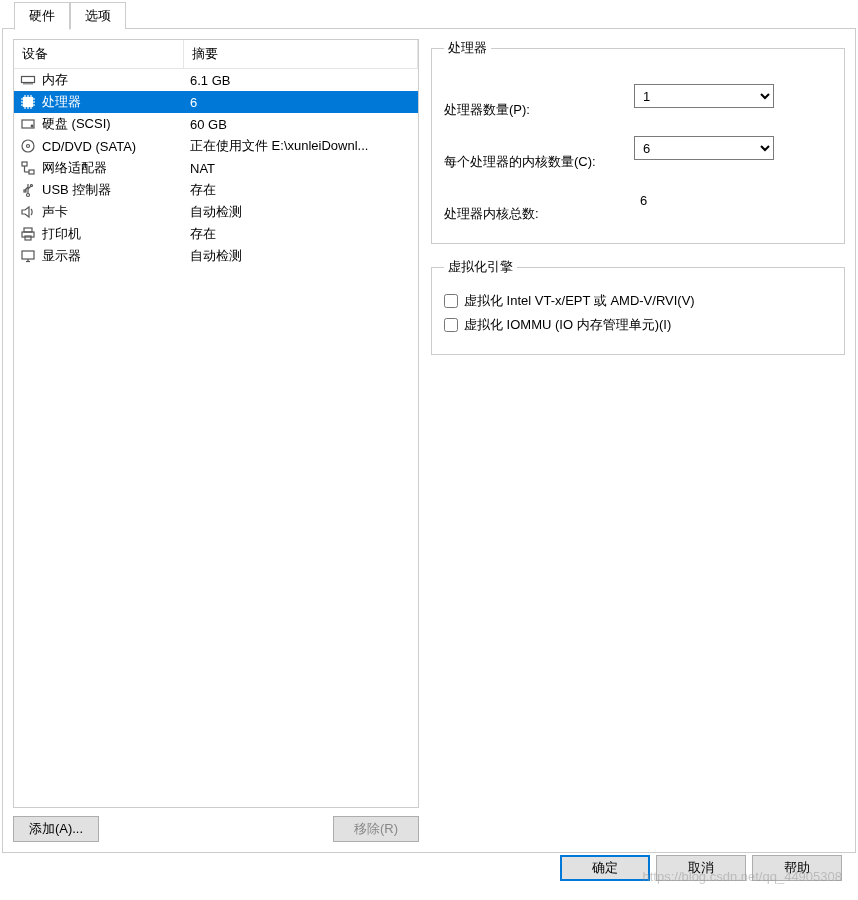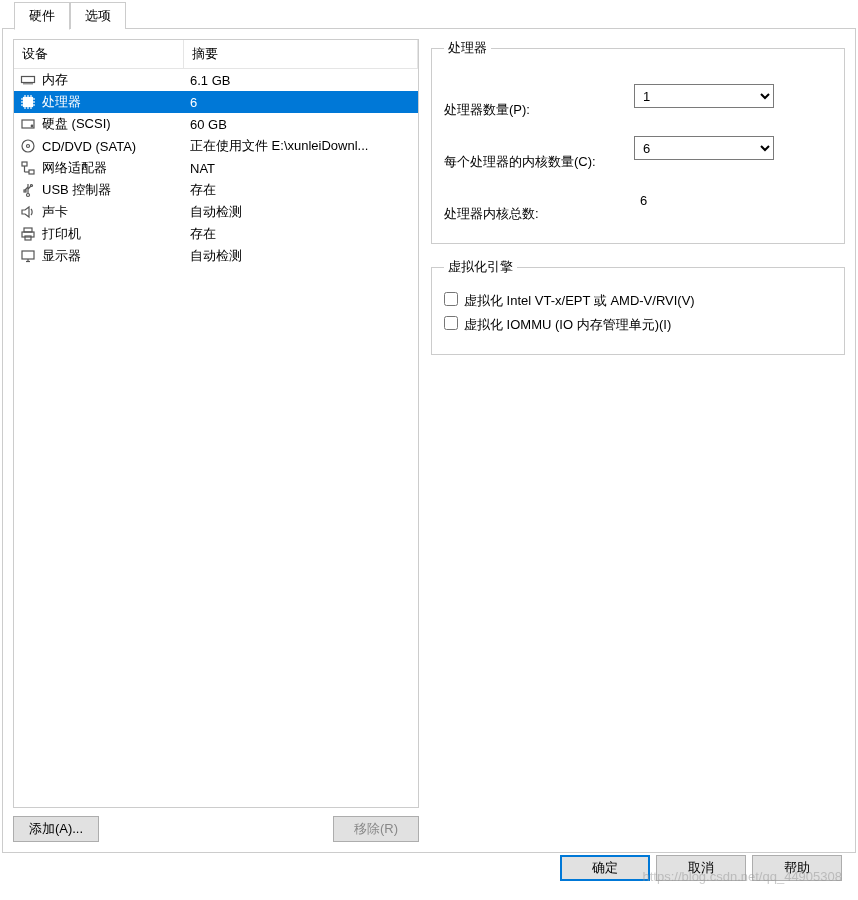--- a/index.html
+++ b/index.html
@@ -145,21 +145,21 @@
     width: 140px;
     height: 24px;
     border: 1px solid #7a7a7a;
     font-family: inherit;
     font-size: 13px;
     padding-left: 4px;
     background: #fff;
   }
   .checkbox-row {
     display: flex;
-    align-items: flex-start;
+    align-items: center;
     gap: 6px;
     margin: 6px 0;
     font-size: 13px;
   }
   input[type=checkbox] {
     width: 14px; height: 14px; margin: 0;
   }
   .footer {
     position: absolute;
     bottom: 19px;

